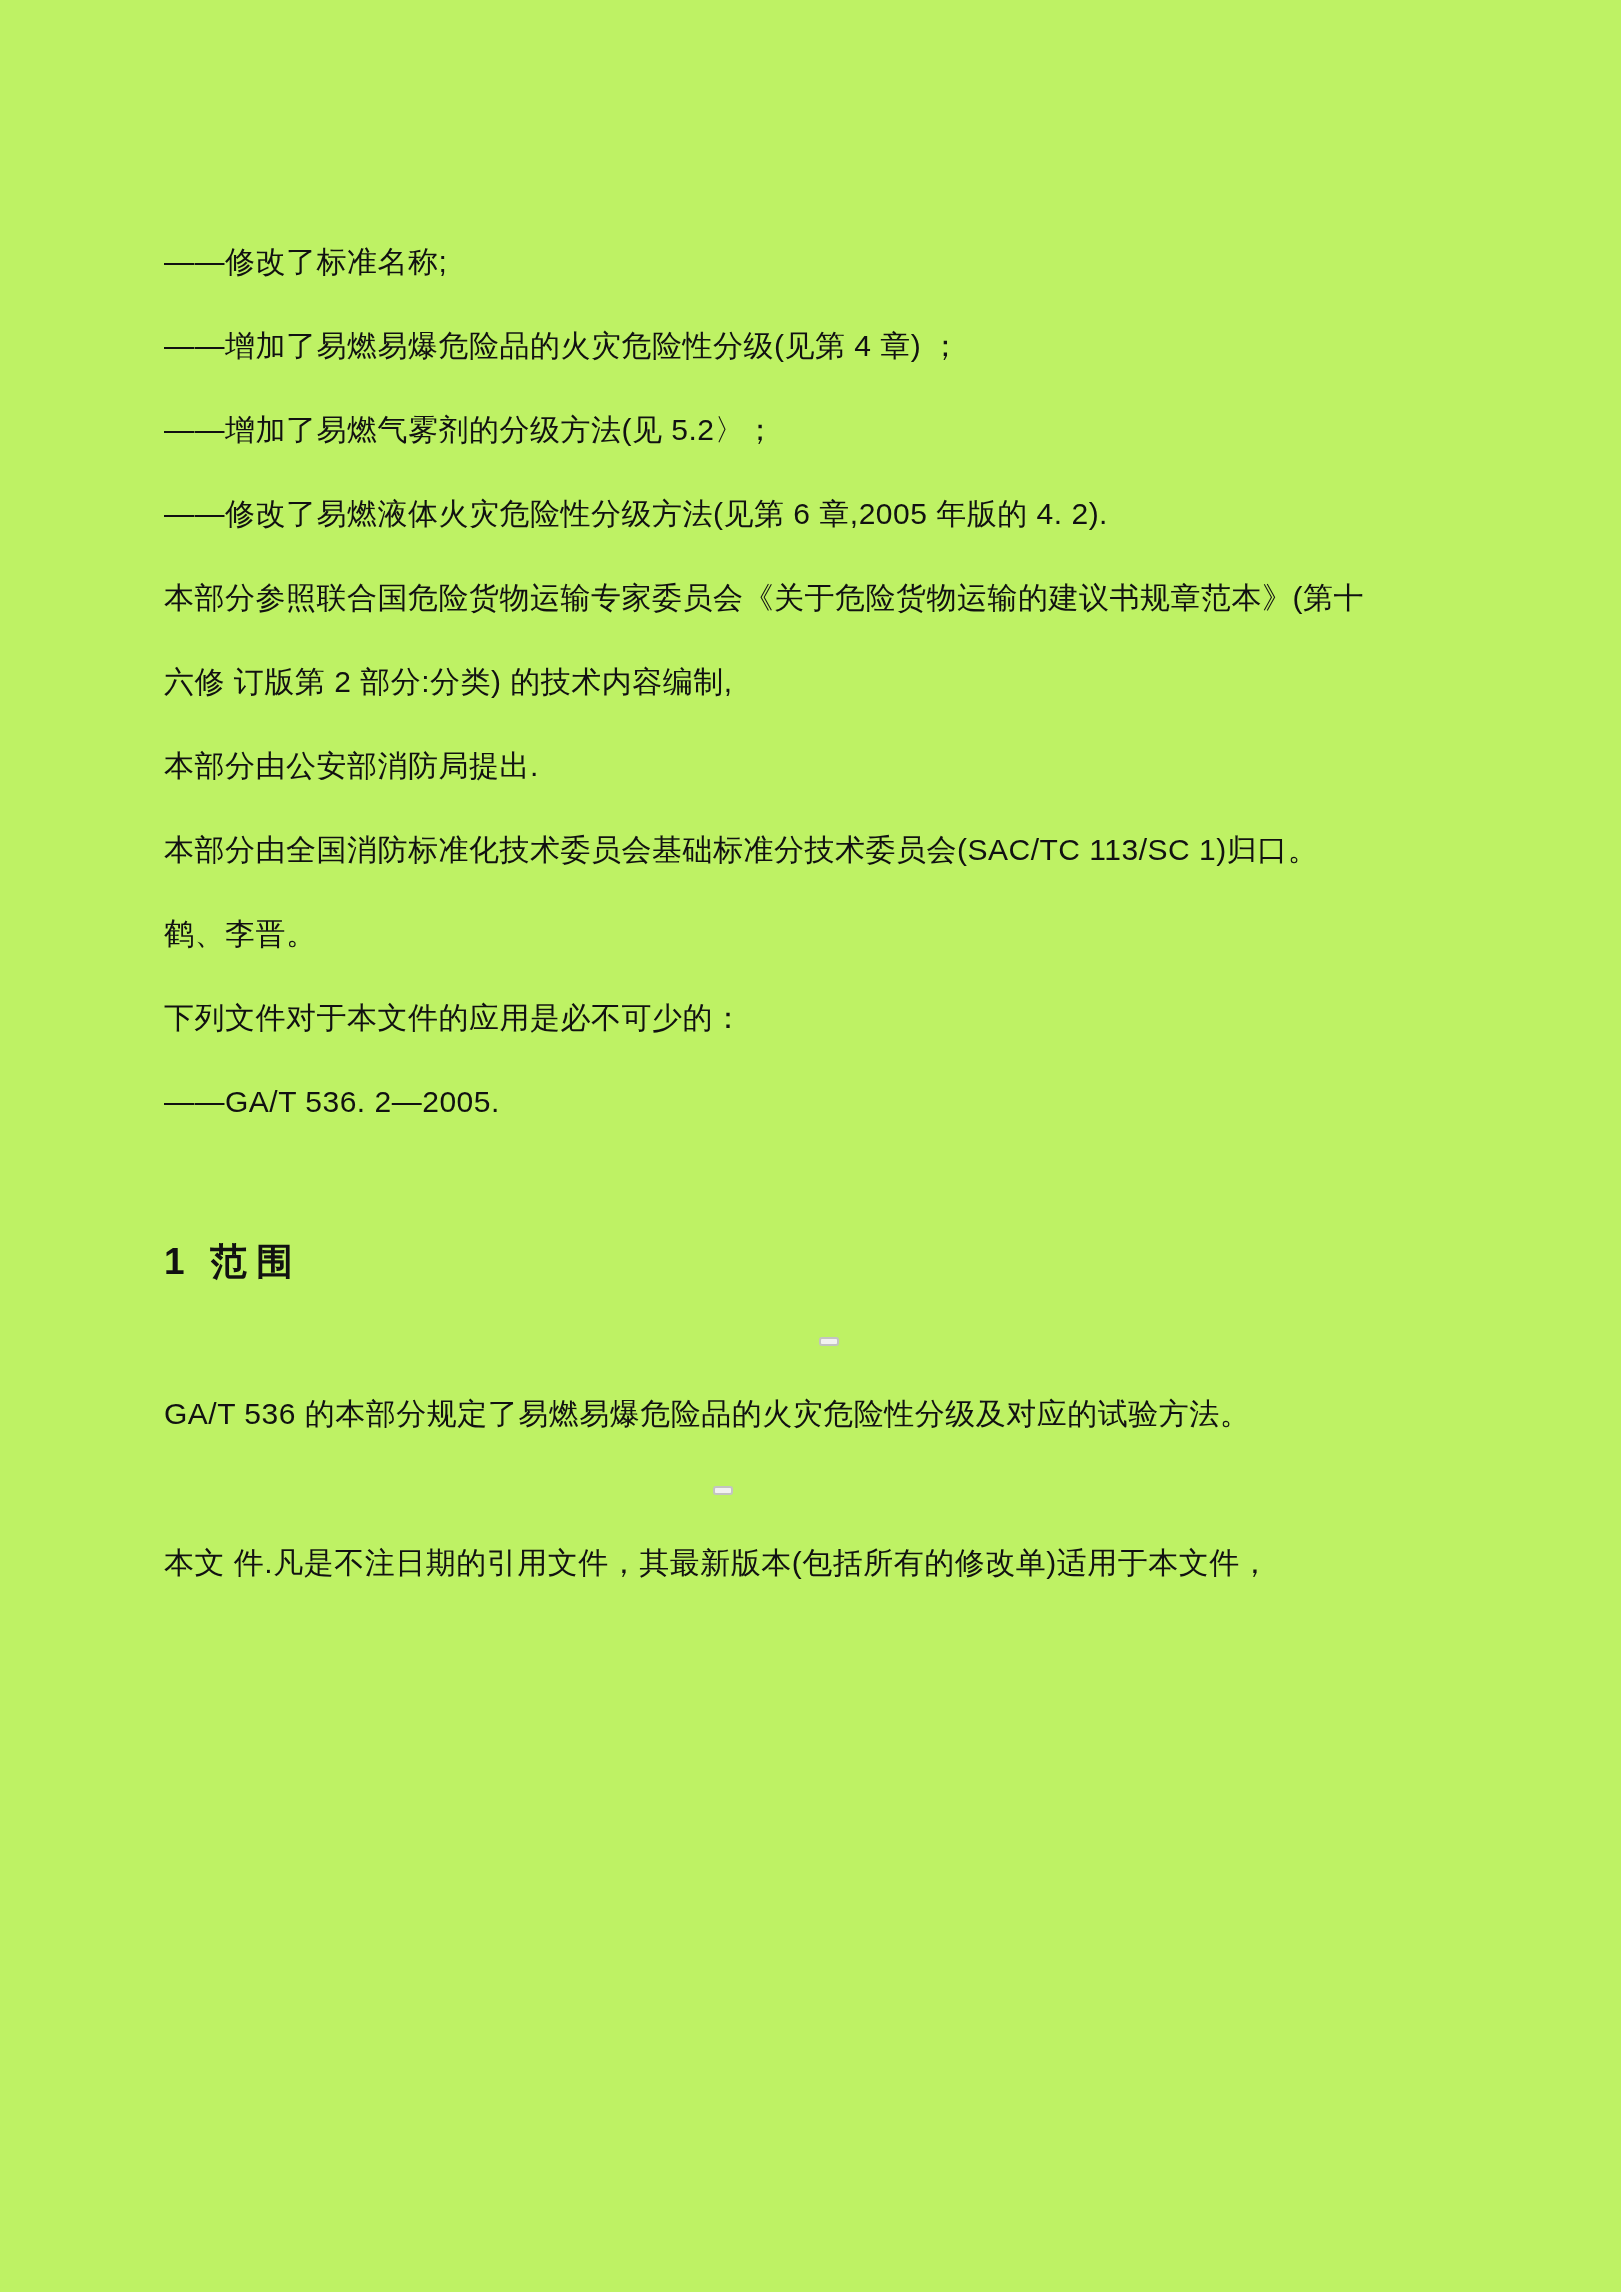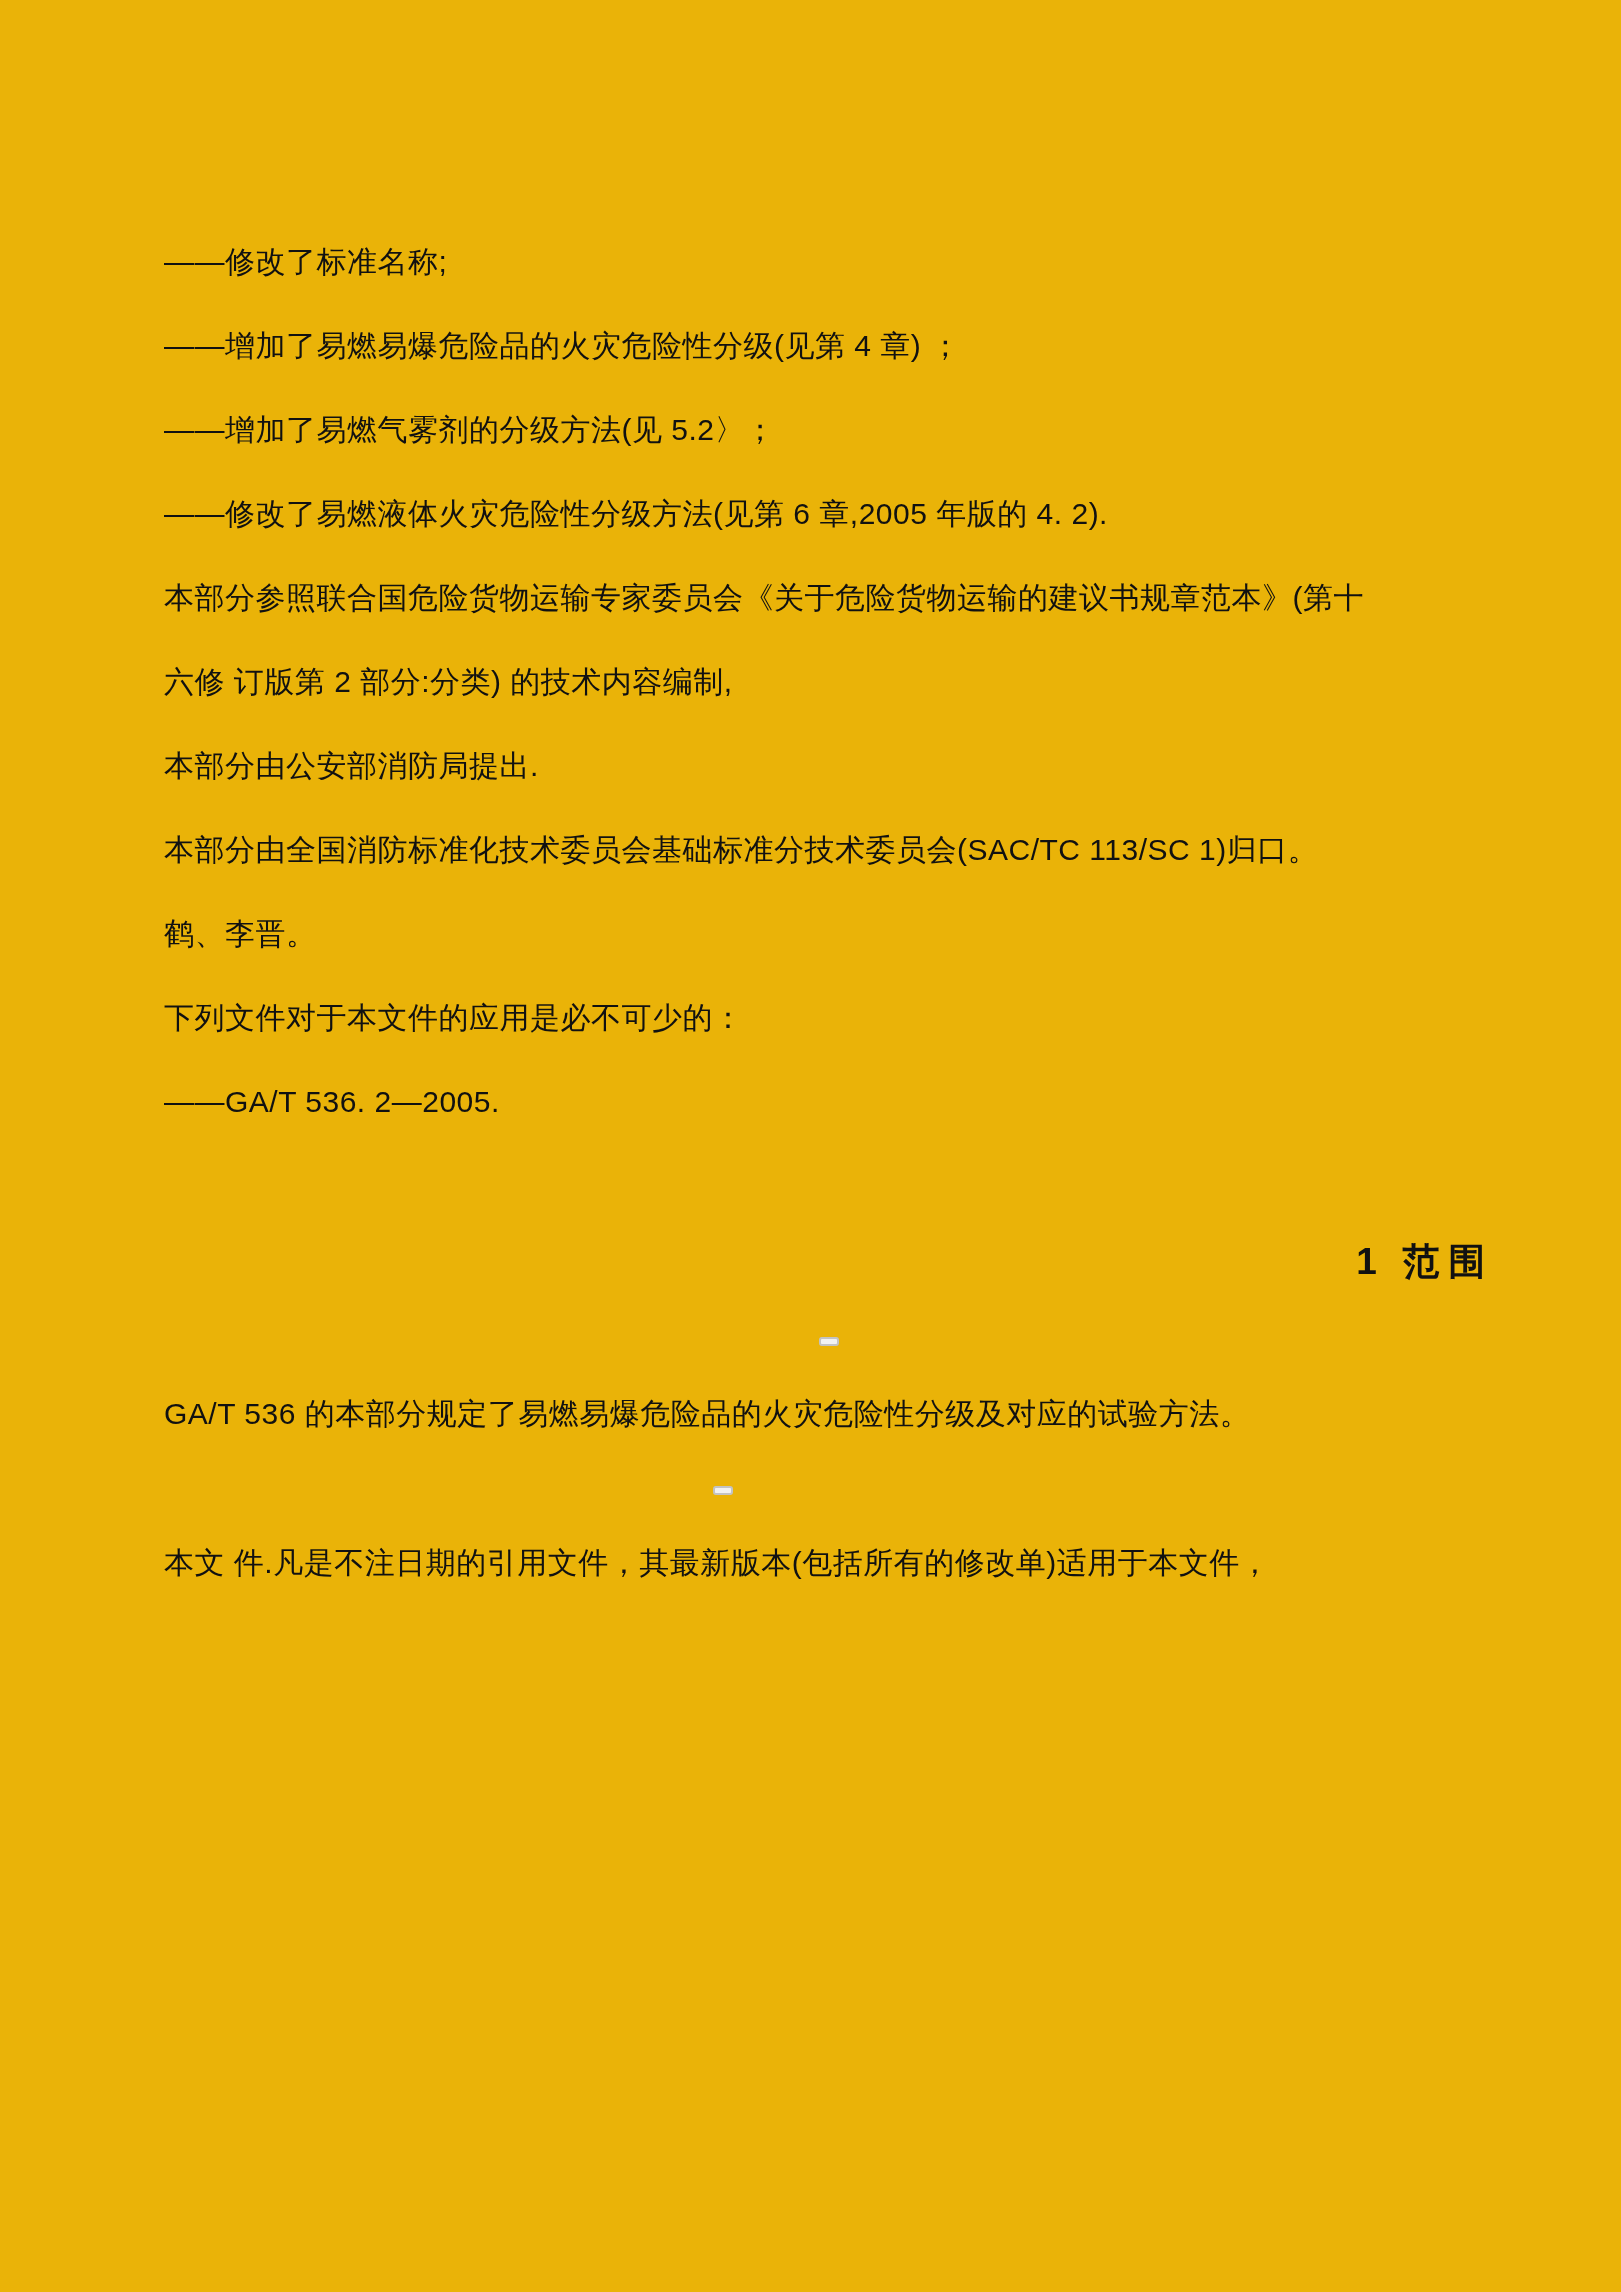--- a/index.html
+++ b/index.html
@@ -4,42 +4,42 @@
 <style>
   html, body {
     margin: 0;
     padding: 0;
     background: #ffffff;
   }
   .page {
     position: relative;
     width: 1621px;
     height: 2293px;
-    background: #eab308;
+    background: #bef264;
     overflow: hidden;
     font-family: "Liberation Sans", "DejaVu Sans", sans-serif;
     color: #111111;
   }
   .content {
     position: absolute;
     left: 164px;
     top: 220px;
     right: 127px;
   }
   .line {
     height: 84px;
     line-height: 84px;
     font-size: 30px;
     white-space: nowrap;
     letter-spacing: 0.5px;
   }
   .section-heading {
     height: 84px;
     line-height: 84px;
-    text-align: right;
+    text-align: left;
     font-size: 37px;
     font-weight: bold;
     letter-spacing: 8.8px;
   }
   .heading-1 { margin-top: 76px; }
   .heading-2 { margin-top: 40px; }
   .heading-number {
     margin-right: 25.5px;
     letter-spacing: 0;
   }

